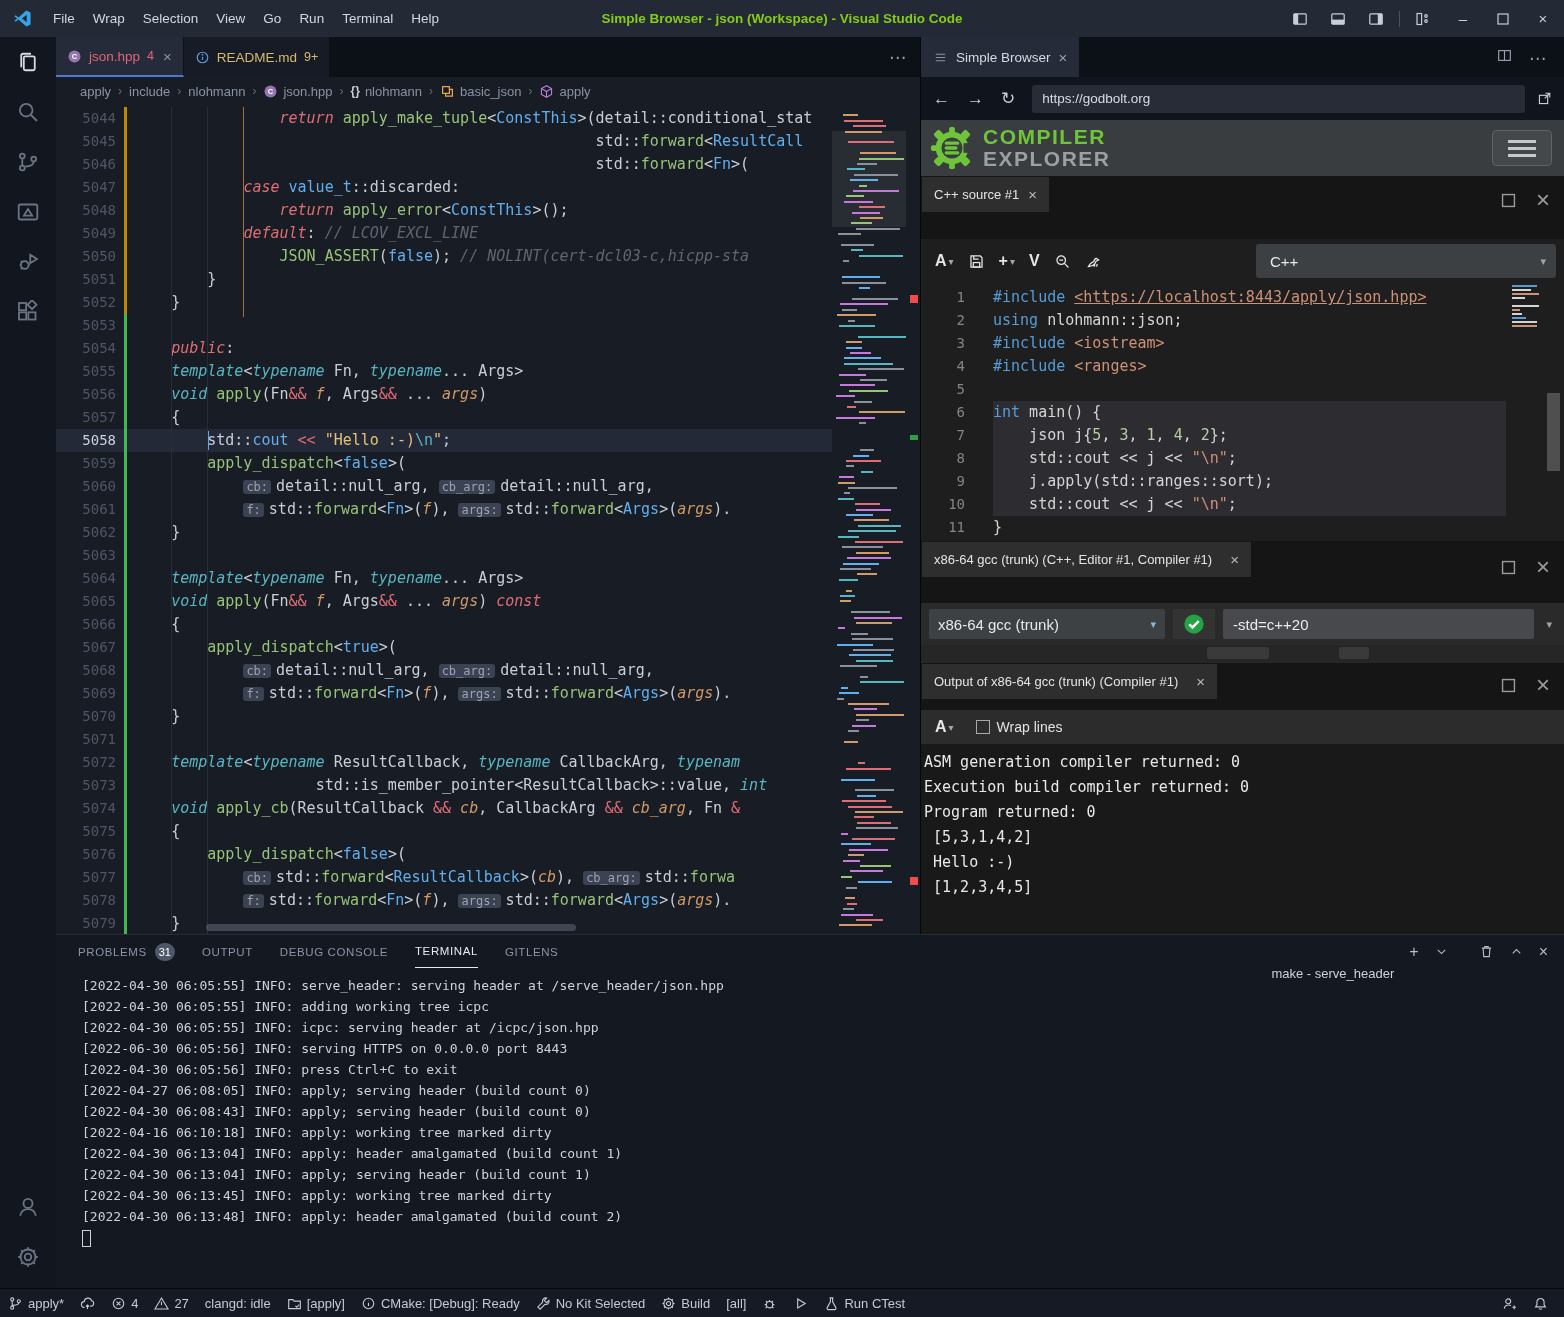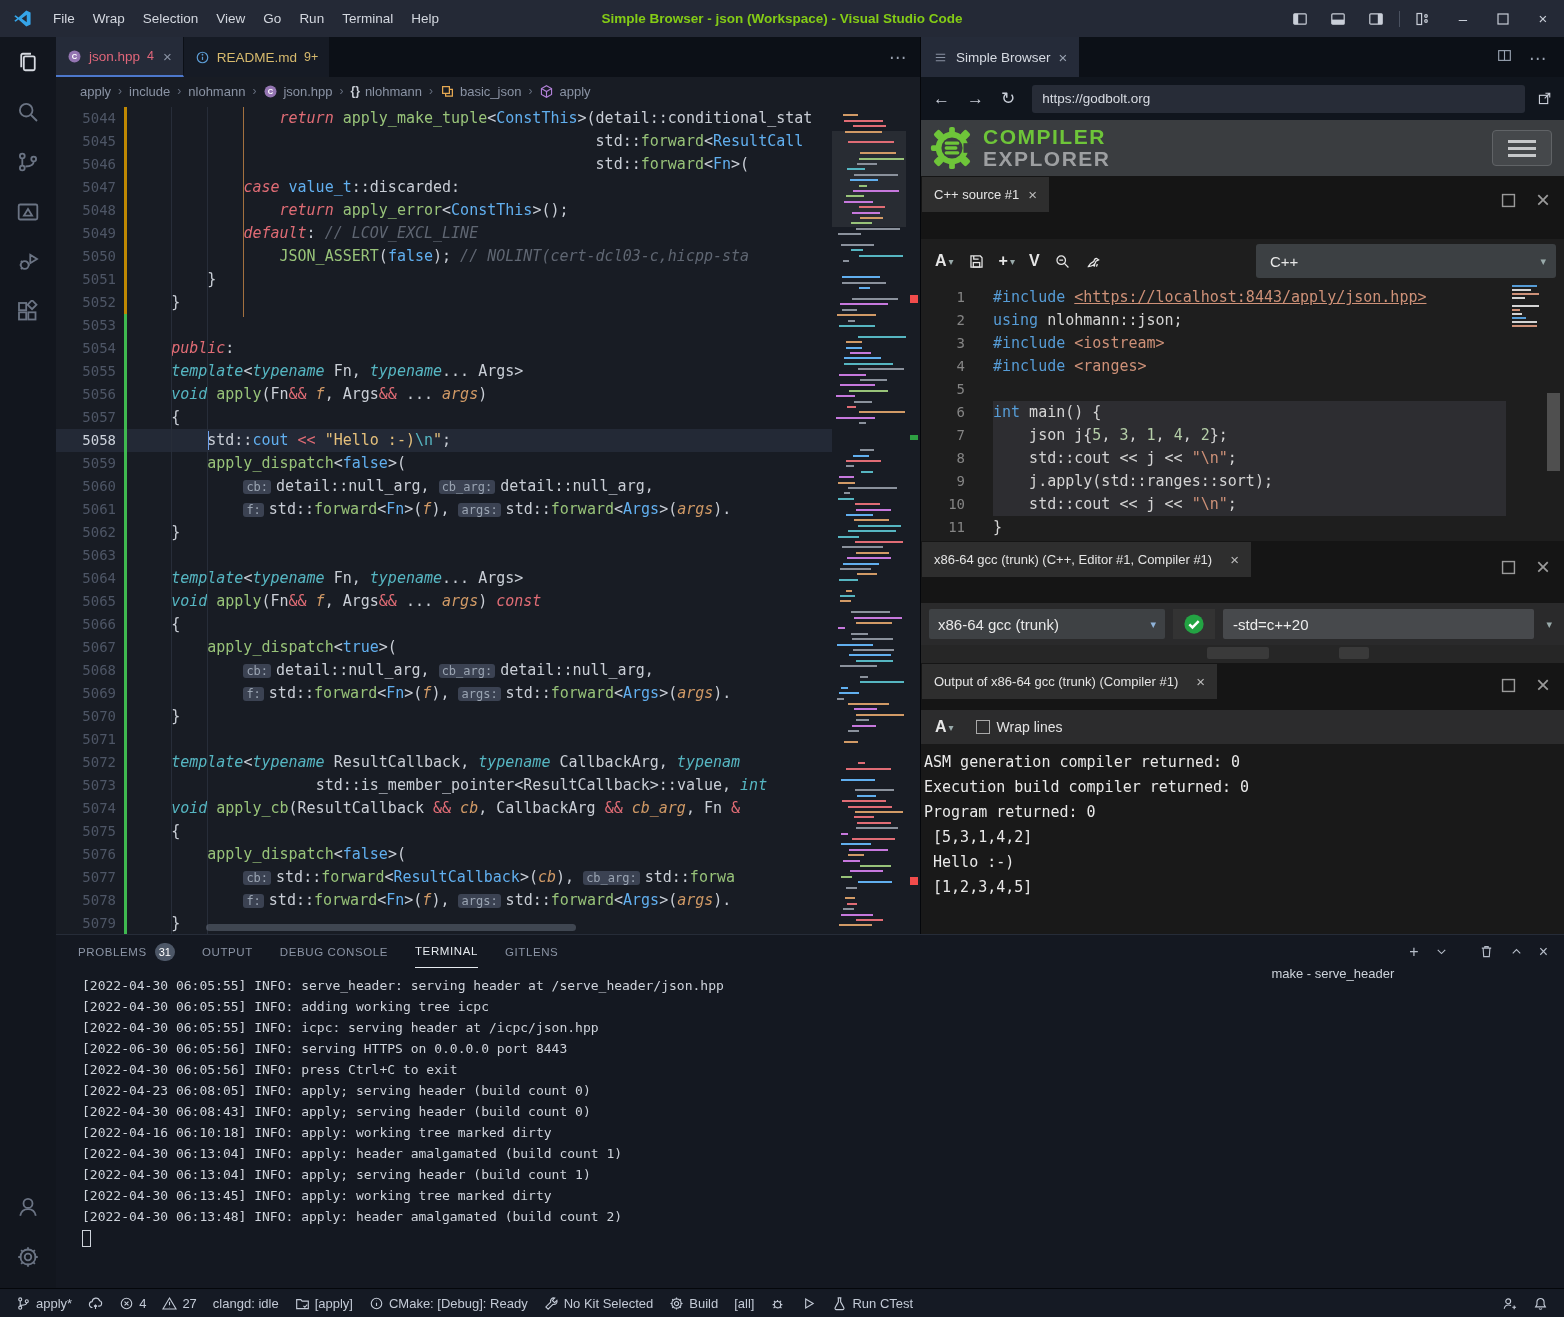--- a/index.html
+++ b/index.html
@@ -758,33 +758,33 @@
           </svg>
         </span>
         <span class="g">×</span>
       </div>
     <div class="tcontent" id="terminal">
         <div class="trow">[2022-04-30 06:05:55] INFO: serve_header: serving header at /serve_header/json.hpp</div>
         <div class="trow">[2022-04-30 06:05:55] INFO: adding working tree icpc</div>
         <div class="trow">[2022-04-30 06:05:55] INFO: icpc: serving header at /icpc/json.hpp</div>
         <div class="trow">[2022-06-30 06:05:56] INFO: serving HTTPS on 0.0.0.0 port 8443</div>
         <div class="trow">[2022-04-30 06:05:56] INFO: press Ctrl+C to exit</div>
-        <div class="trow">[2022-04-23 06:08:05] INFO: apply; serving header (build count 0)</div>
+        <div class="trow">[2022-04-27 06:08:05] INFO: apply; serving header (build count 0)</div>
         <div class="trow">[2022-04-30 06:08:43] INFO: apply; serving header (build count 0)</div>
         <div class="trow">[2022-04-16 06:10:18] INFO: apply: working tree marked dirty</div>
         <div class="trow">[2022-04-30 06:13:04] INFO: apply: header amalgamated (build count 1)</div>
         <div class="trow">[2022-04-30 06:13:04] INFO: apply; serving header (build count 1)</div>
         <div class="trow">[2022-04-30 06:13:45] INFO: apply: working tree marked dirty</div>
         <div class="trow">[2022-04-30 06:13:48] INFO: apply: header amalgamated (build count 2)</div>
         <div class="tcursor"></div>
       </div>
   </div>
 
   <div class="abs statusbar">
-    <span class="sgroup" id="statusleft" style="padding-left: 8px;">
+    <span class="sgroup" id="statusleft" style="">
         <span class="sitem">
           <span class="ic ">
             <svg viewBox="0 0 16 16" fill="none" stroke="currentColor" stroke-width="1.2">
               <circle cx="4.5" cy="3.6" r="1.6"></circle>
               <circle cx="4.5" cy="12.4" r="1.6"></circle>
               <circle cx="11.5" cy="5.6" r="1.6"></circle>
               <path d="M4.5 5.2v5.6M11.5 7.2c0 2.6-3.5 2.6-7 2.8"></path>
             </svg>
           </span>
           <span>apply*</span>

